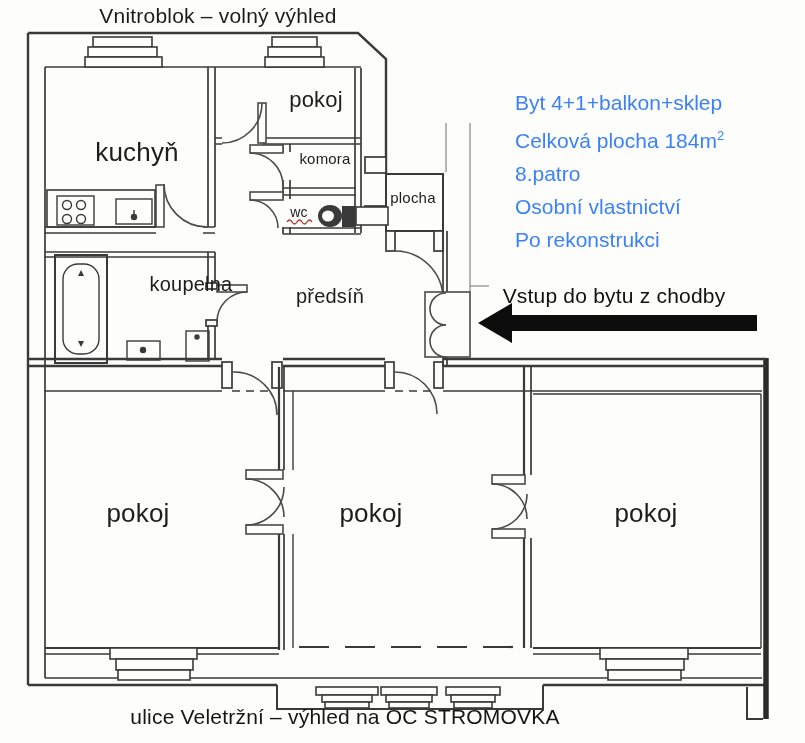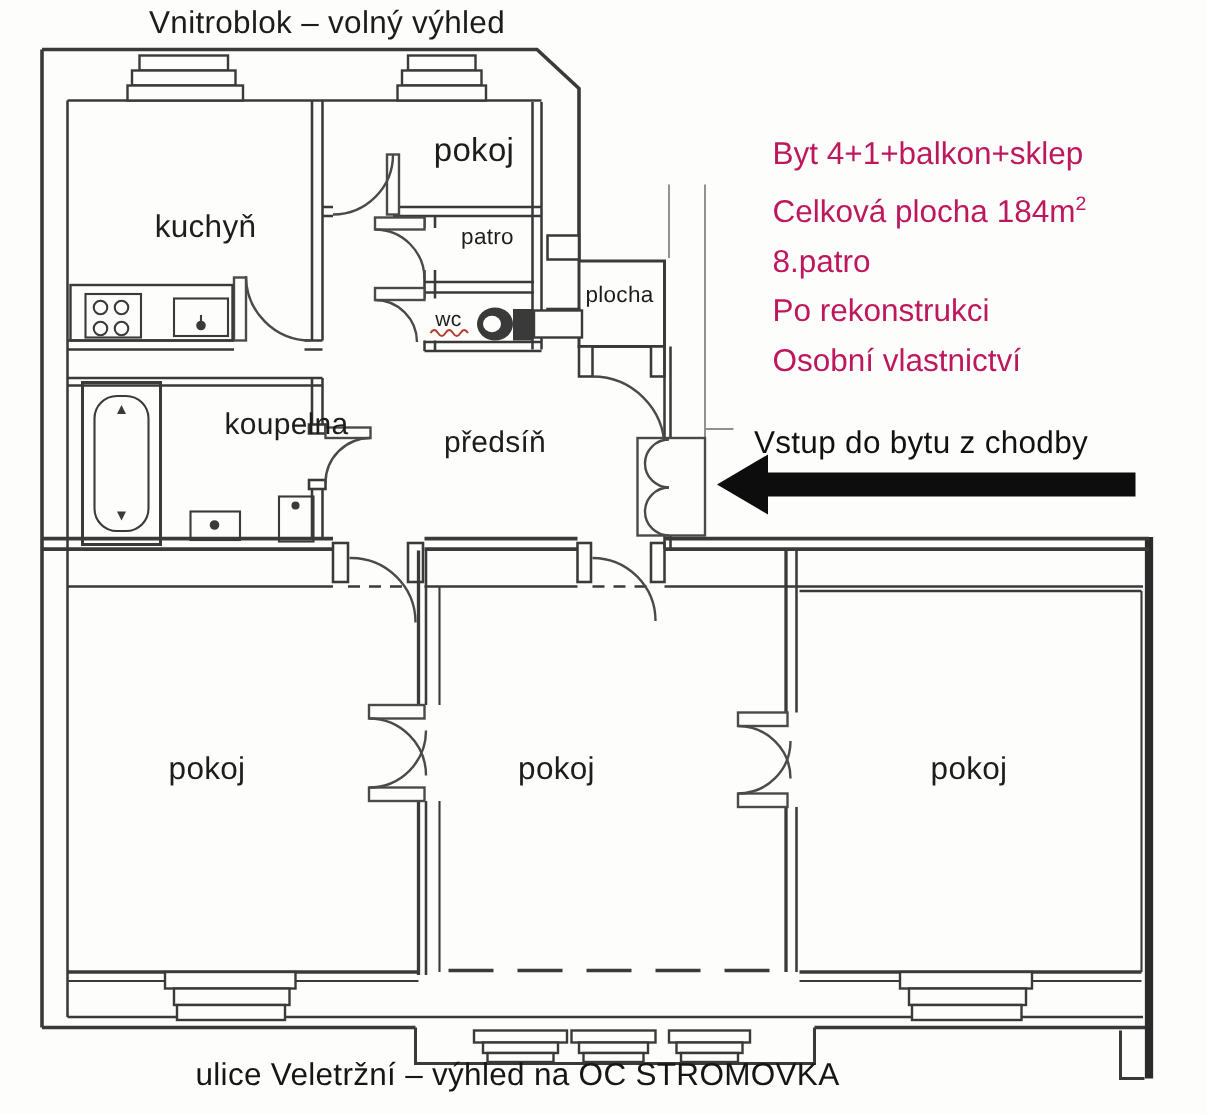--- a/index.html
+++ b/index.html
@@ -4,26 +4,26 @@
 <style>
   html,body{margin:0;padding:0;background:#ffffff;}
   #stage{
     position:relative;width:805px;height:743px;background:#fdfdfc;
     font-family:"Liberation Sans", sans-serif;overflow:hidden;
   }
   #plan-svg{position:absolute;left:0;top:0;}
   .lbl{position:absolute;transform:translate(-50%,-50%);color:#222;
        white-space:nowrap;letter-spacing:0.2px;}
   .lbl-title{font-size:21px;color:#1c1c1c;}
-  .lbl-room{font-size:21px;color:#1d1d1d;}
+  .lbl-room{font-size:26px;color:#1d1d1d;}
   .lbl-room-lg{font-size:22px;color:#1d1d1d;}
   .lbl-small{font-size:15px;color:#1d1d1d;}
   .lbl-wc{font-size:14px;color:#1d1d1d;}
   .info-block{position:absolute;left:515px;top:86px;line-height:33px;
-       font-size:21px;color:#be185d;}
+       font-size:21px;color:#3b82f6;}
   .info-block sup{font-size:13px;}
   .vstup{font-size:21px;color:#111;}
   .caption{font-size:21px;color:#161616;}
 </style>
 </head>
 <body>
 
 <div id="stage">
 
   <svg id="plan-svg" width="805" height="743" viewBox="0 0 805 743">
@@ -238,36 +238,36 @@
       <path d="M287 222 q2.5 -4 5 0 t5 0 t5 0 t5 0 t5 0" stroke="#b23a2e" stroke-width="1.3"></path>
 
       <polygon points="478,323 512,303 512,315 757,315 757,331 512,331 512,343" fill="#0d0d0d" stroke="none"></polygon>
     </g>
   </svg>
 
   <div class="lbl lbl-title" style="left:218px;top:16px;">Vnitroblok – volný výhled</div>
 
   <div class="lbl lbl-room" style="left:137px;top:152px;">kuchyň</div>
   <div class="lbl lbl-room-lg" style="left:316px;top:100px;">pokoj</div>
-  <div class="lbl lbl-small" style="left:325px;top:158px;">patro</div>
+  <div class="lbl lbl-small" style="left:325px;top:158px;">komora</div>
   <div class="lbl lbl-wc" style="left:299px;top:212px;text-align:right;">wc</div>
   <div class="lbl lbl-small" style="left:413px;top:197px;">plocha</div>
   <div class="lbl lbl-room" style="left:170px;top:284px;font-size:20px;margin-left:21px;">koupelna</div>
   <div class="lbl lbl-room" style="left:330px;top:296px;font-size:20px;">předsíň</div>
   <div class="lbl lbl-room" style="left:138px;top:513px;">pokoj</div>
   <div class="lbl lbl-room" style="left:371px;top:513px;">pokoj</div>
   <div class="lbl lbl-room" style="left:646px;top:513px;">pokoj</div>
 
   <div class="info-block">
     <div>Byt 4+1+balkon+sklep</div>
     <div>
       <span>Celková plocha 184m</span><sup>2</sup>
     </div>
     <div>8.patro</div>
+    <div>Osobní vlastnictví</div>
     <div>Po rekonstrukci</div>
-    <div>Osobní vlastnictví</div>
   </div>
 
   <div class="lbl caption" style="left:345px;top:717px;">ulice Veletržní – výhled na OC STROMOVKA</div>
 
   <div class="lbl vstup" style="left:614px;top:296px;">Vstup do bytu z chodby</div>
 
 </div>
 
 </body></html>

